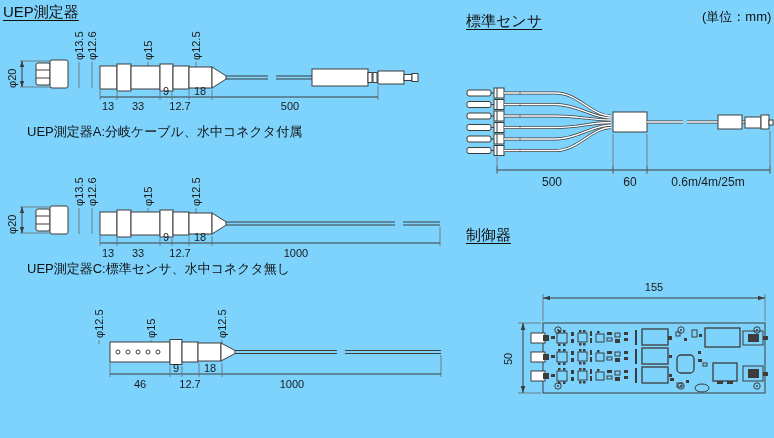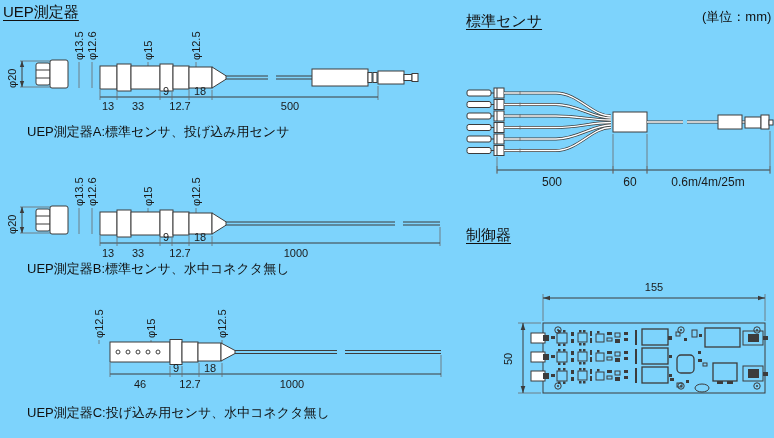--- a/index.html
+++ b/index.html
@@ -24,23 +24,22 @@
 </head>
 <body>
 
 <div class="canvas">
 
   <div class="title" style="left:3px;top:3px">UEP測定器</div>
   <div class="title" style="left:466px;top:12px">標準センサ</div>
   <div class="unit" style="left:702px;top:8px">(単位：mm)</div>
   <div class="title" style="left:466px;top:226px">制御器</div>
 
-  <div class="caption" style="left:27px;top:123px">UEP測定器A:標準センサ、投げ込み用センサ</div>
-  <div class="caption" style="left:27px;top:260px">UEP測定器B:標準センサ、水中コネクタ無し</div>
-  <div class="caption" style="left:27px;top:404px">UEP測定器C:投げ込み用センサ、水中コネクタ無し</div>
+  <div class="caption" style="left:27px;top:123px">UEP測定器A:分岐ケーブル、水中コネクタ付属</div>
+  <div class="caption" style="left:27px;top:260px">UEP測定器C:標準センサ、水中コネクタ無し</div>
 
   <svg width="774" height="438" viewBox="0 0 774 438" xmlns="http://www.w3.org/2000/svg">
     <defs>
       <g id="sensor-body">
         <rect class="fillw" x="0" y="-11.5" width="17" height="23"></rect>
         <rect class="fillw" x="17" y="-13.5" width="14" height="27"></rect>
         <rect class="fillw" x="31" y="-11.5" width="29" height="23"></rect>
         <rect class="fillw" x="60" y="-13.5" width="13" height="27"></rect>
         <rect class="fillw" x="73" y="-11.5" width="16" height="23"></rect>
         <rect class="fillw" x="89" y="-10.5" width="23" height="21"></rect>

